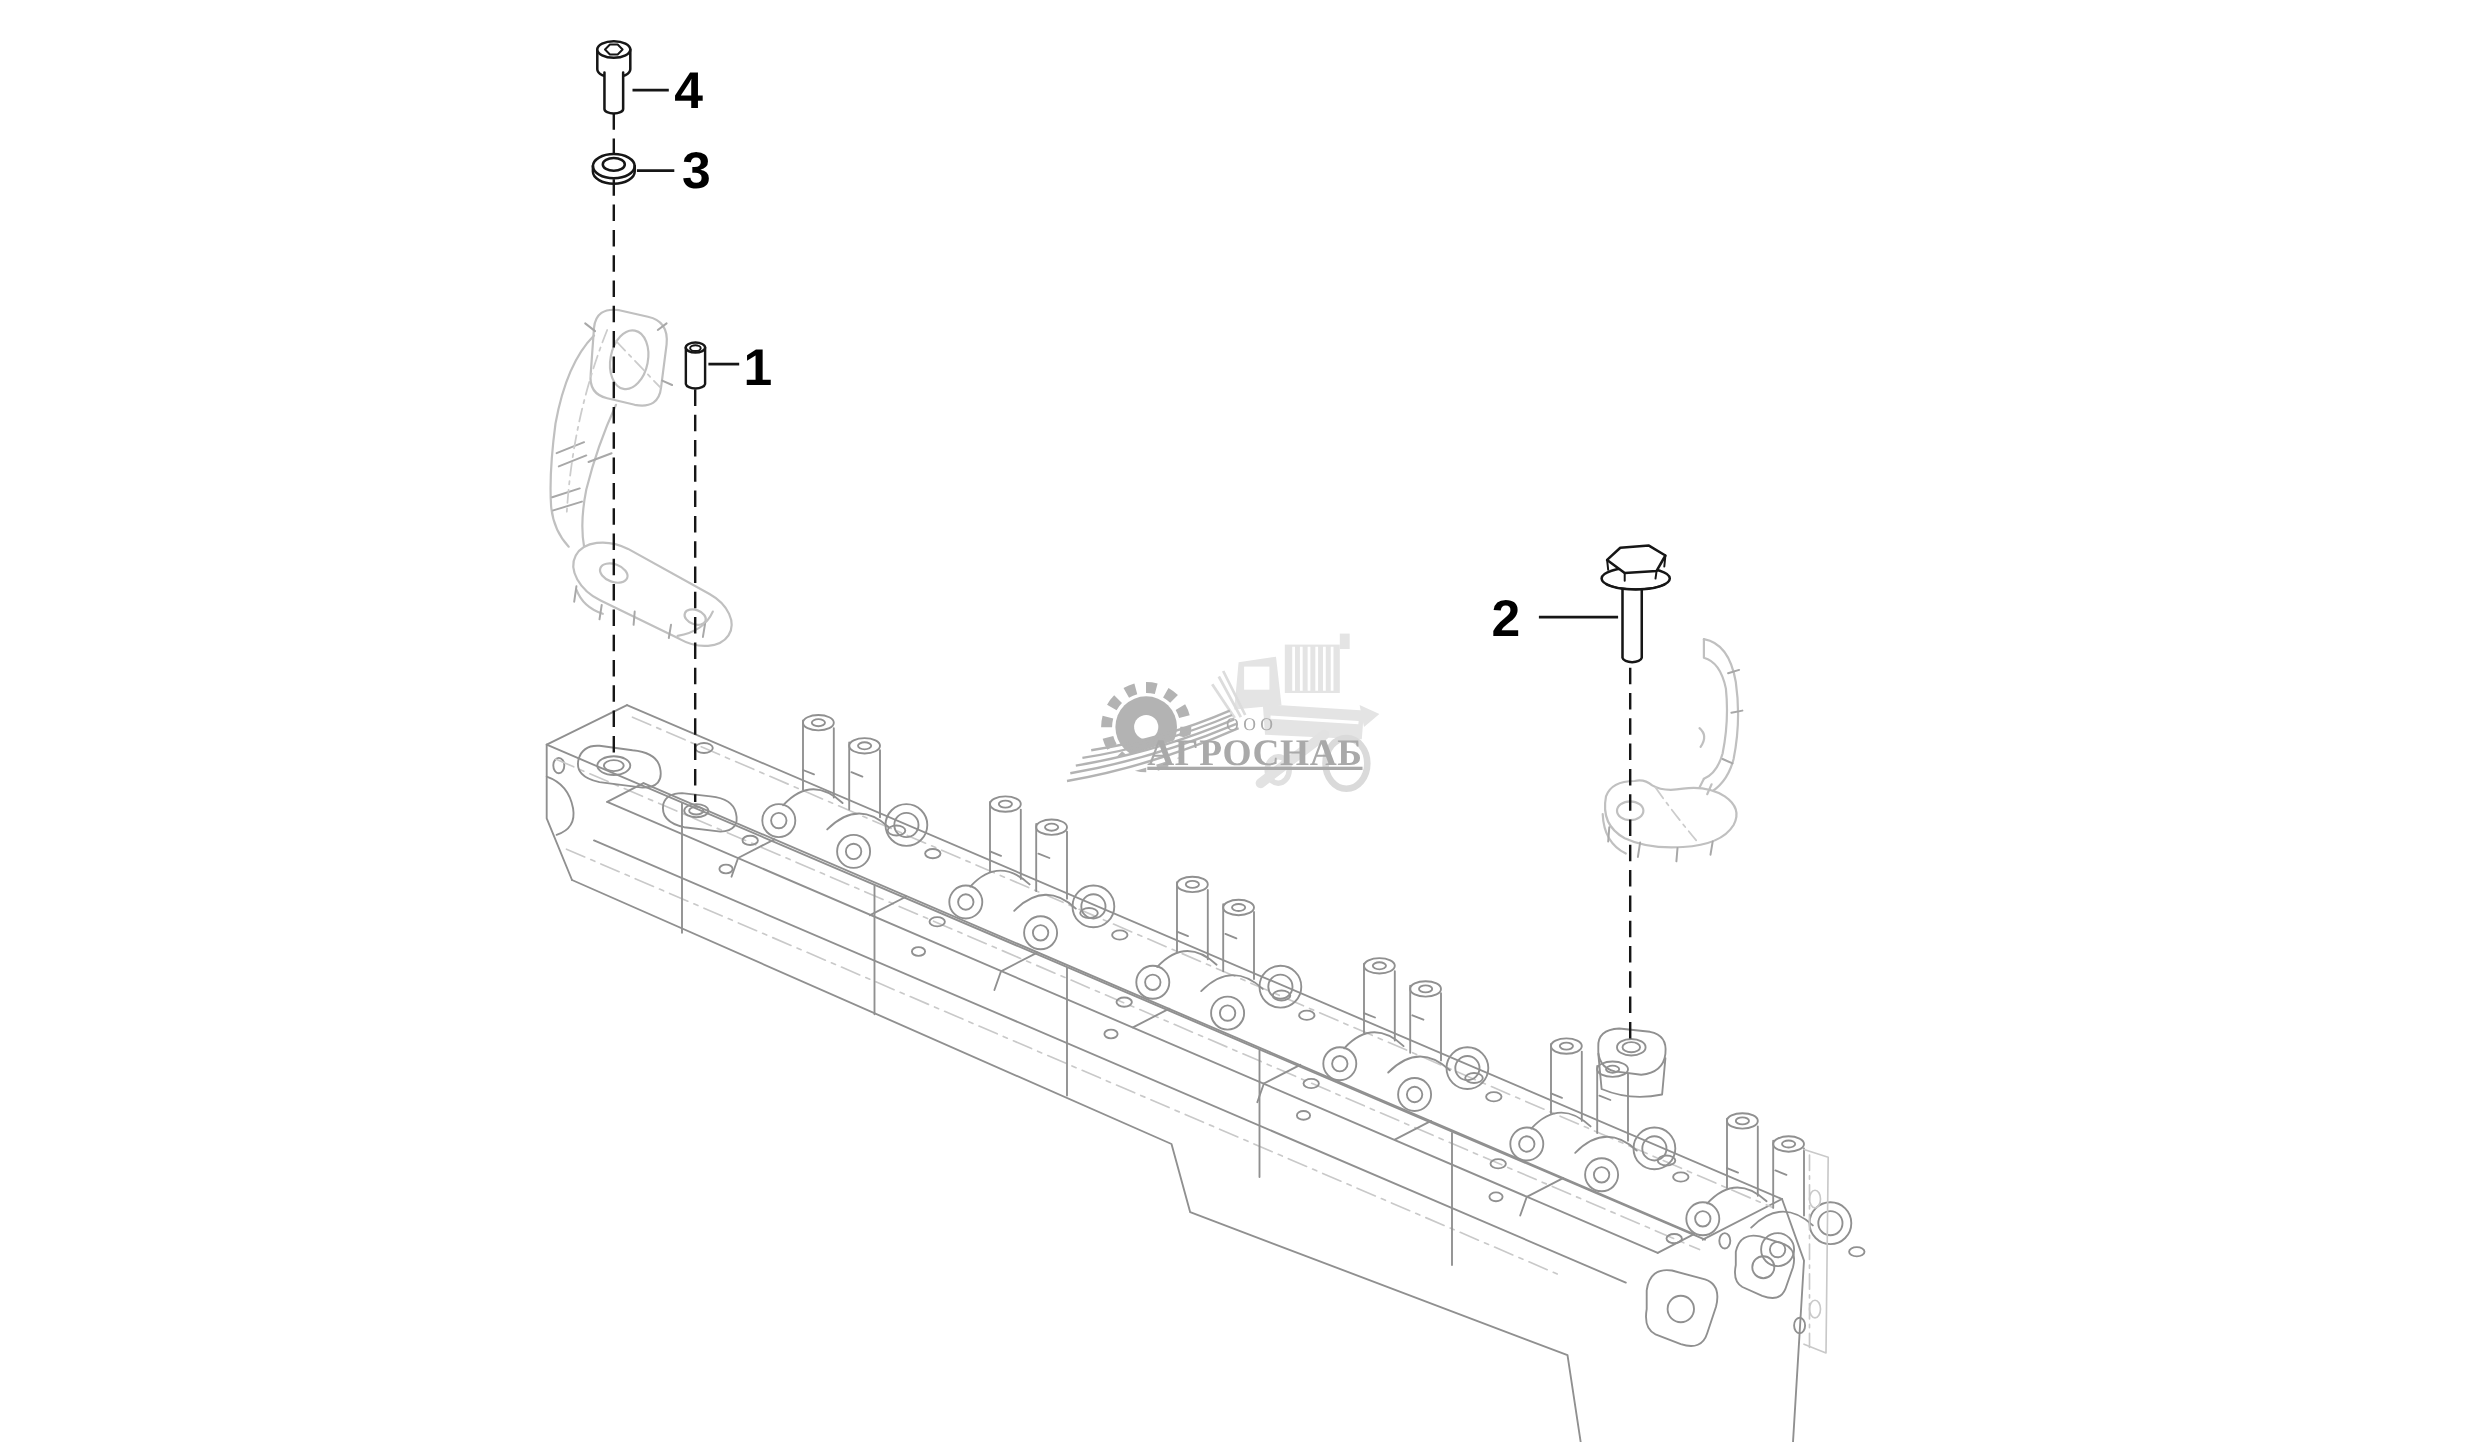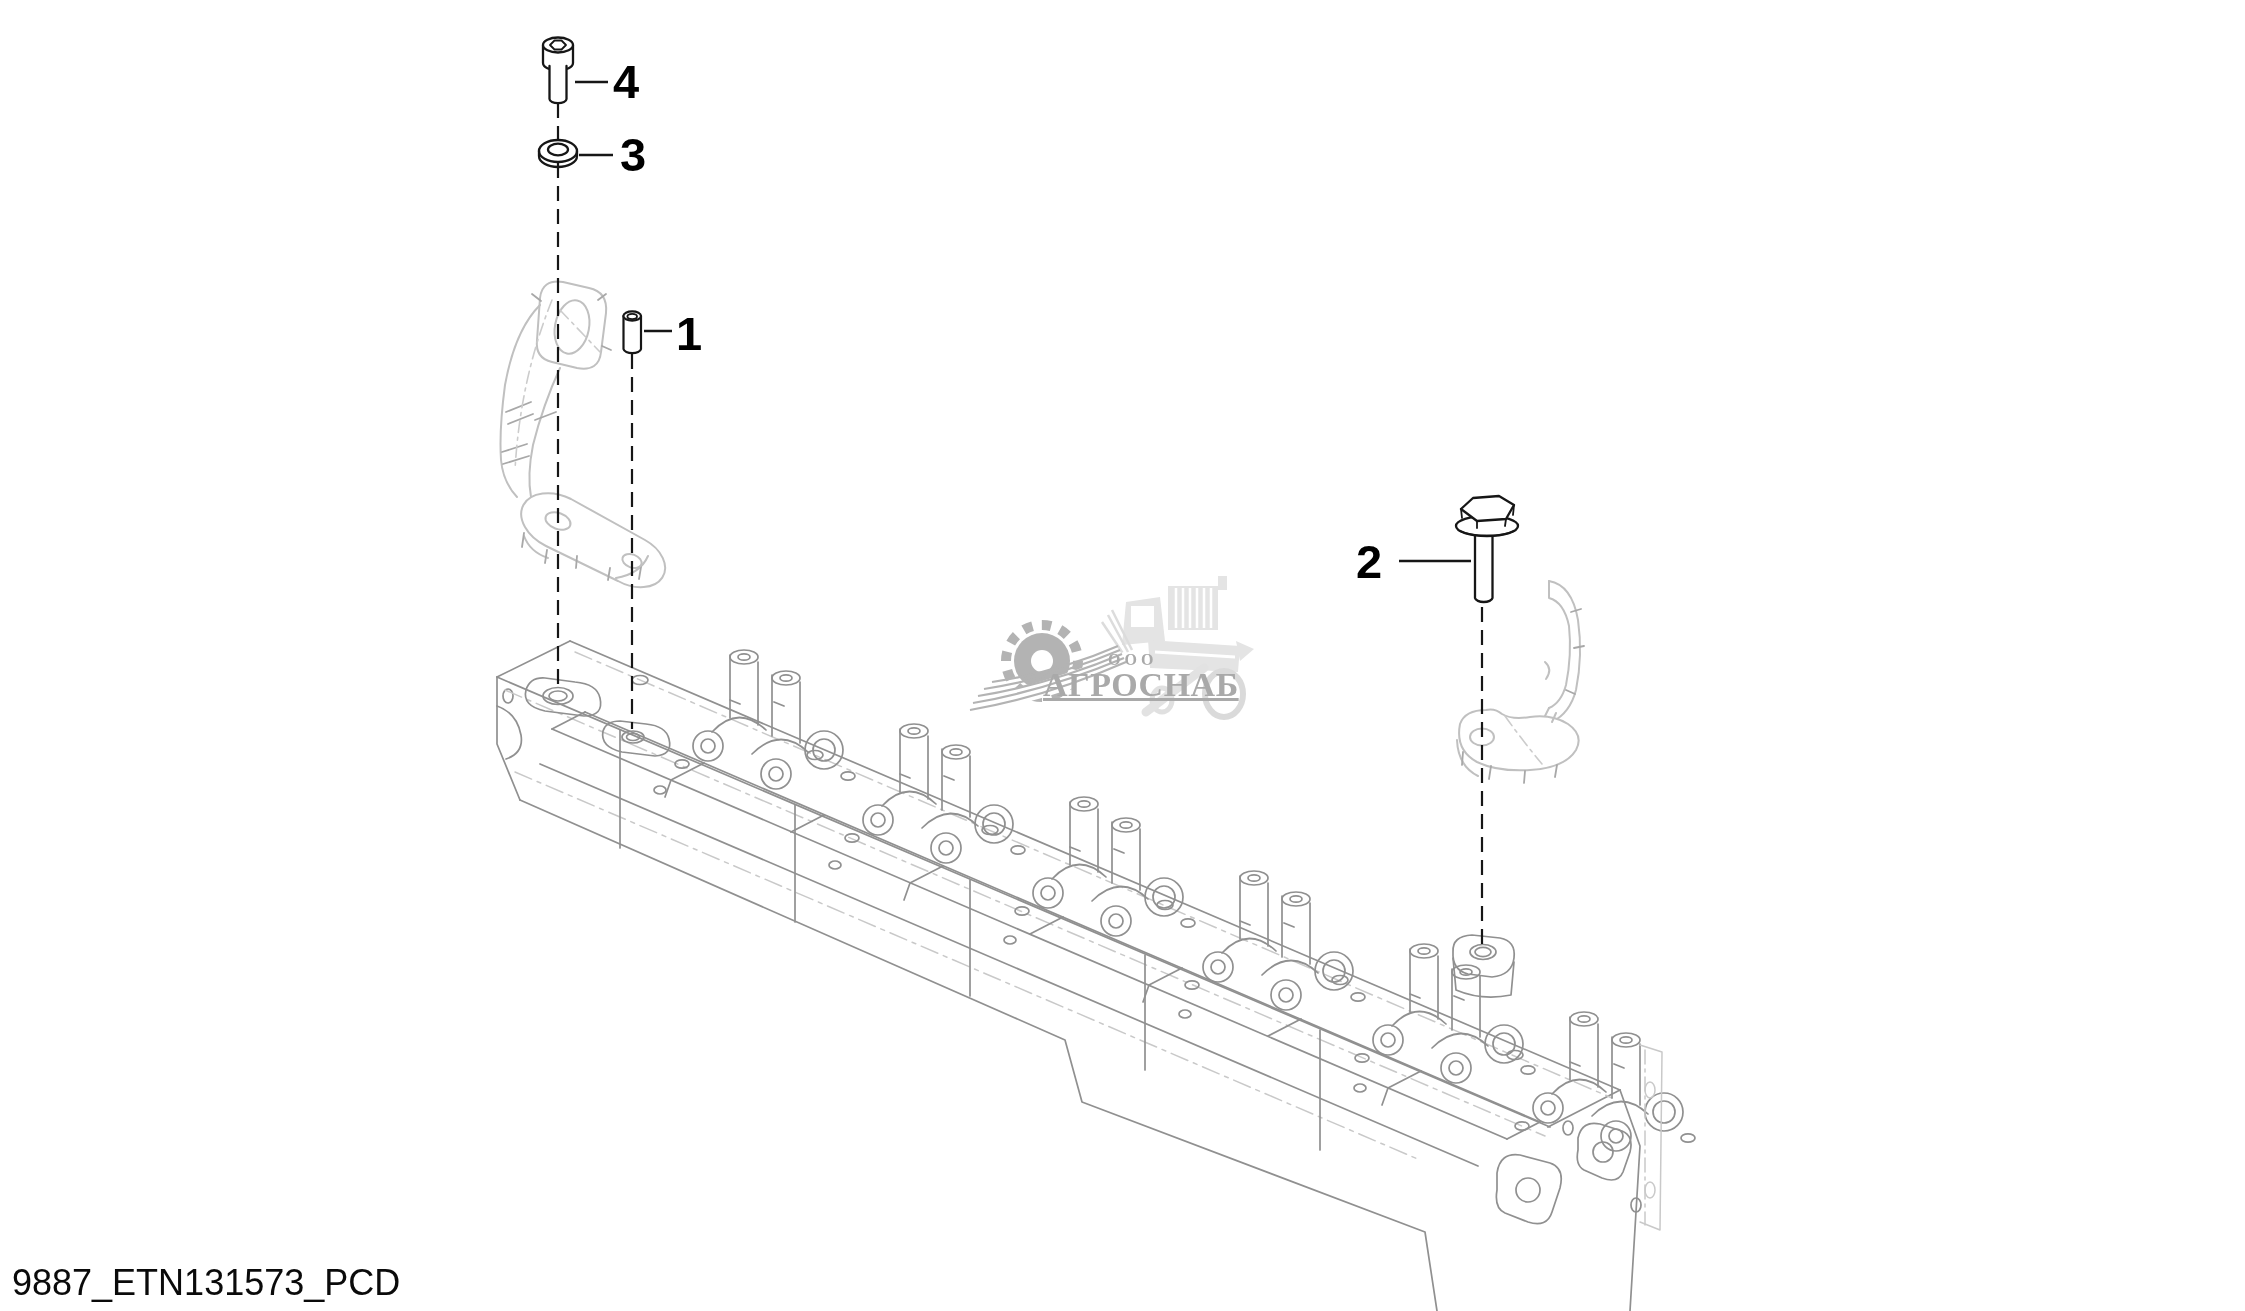--- a/index.html
+++ b/index.html
@@ -39,22 +39,23 @@
     position: absolute;
     color: #a9a9a9;
     font-family: "Liberation Serif", serif;
     user-select: none;
     white-space: nowrap;
   }
   #watermark-prefix {
     left: 1108px;
     top: 651px;
     width: 60px;
+    text-align: center;
     font-size: 16px;
-    font-weight: bold;
+    font-weight: normal;
     letter-spacing: 4px;
   }
   #watermark-name {
     left: 1043px;
     top: 666px;
     font-size: 34px;
     font-weight: bold;
     letter-spacing: 0.5px;
     text-decoration: underline;
   }
@@ -303,14 +304,13 @@
   </svg>
 
   <div class="callout-label" id="callout-label-4">4</div>
   <div class="callout-label" id="callout-label-3">3</div>
   <div class="callout-label" id="callout-label-1">1</div>
   <div class="callout-label" id="callout-label-2">2</div>
 
   <div class="wm-text" id="watermark-prefix">ООО</div>
   <div class="wm-text" id="watermark-name">АГРОСНАБ</div>
 
-  <div id="drawing-caption">9887_ETN131573_PCD</div>
 </div>
 
 </body></html>

